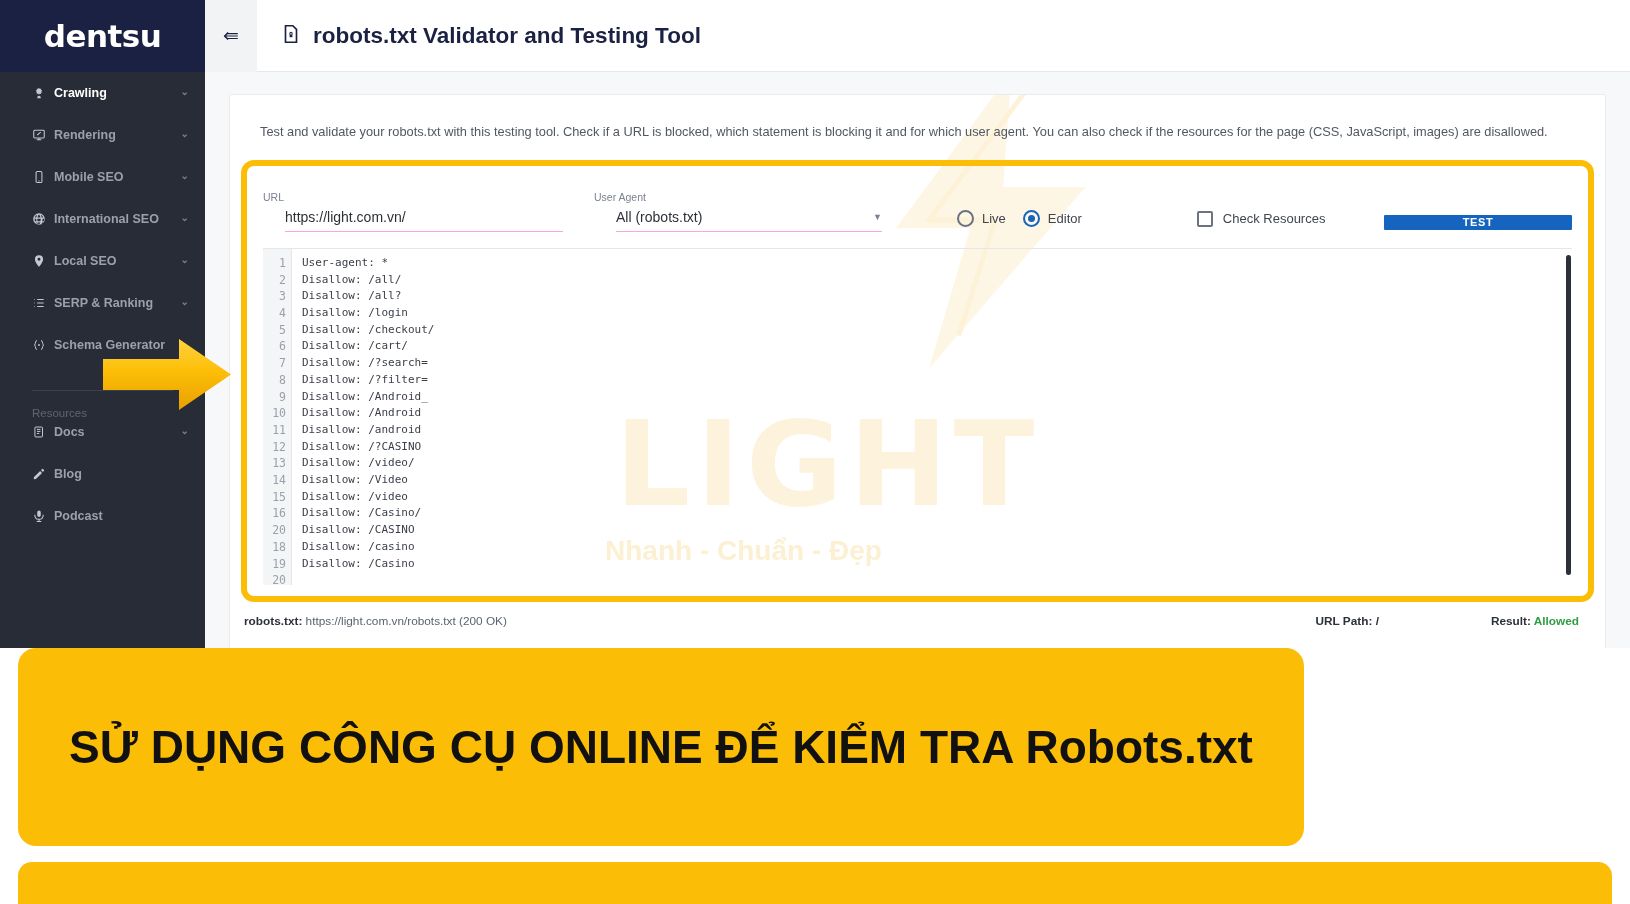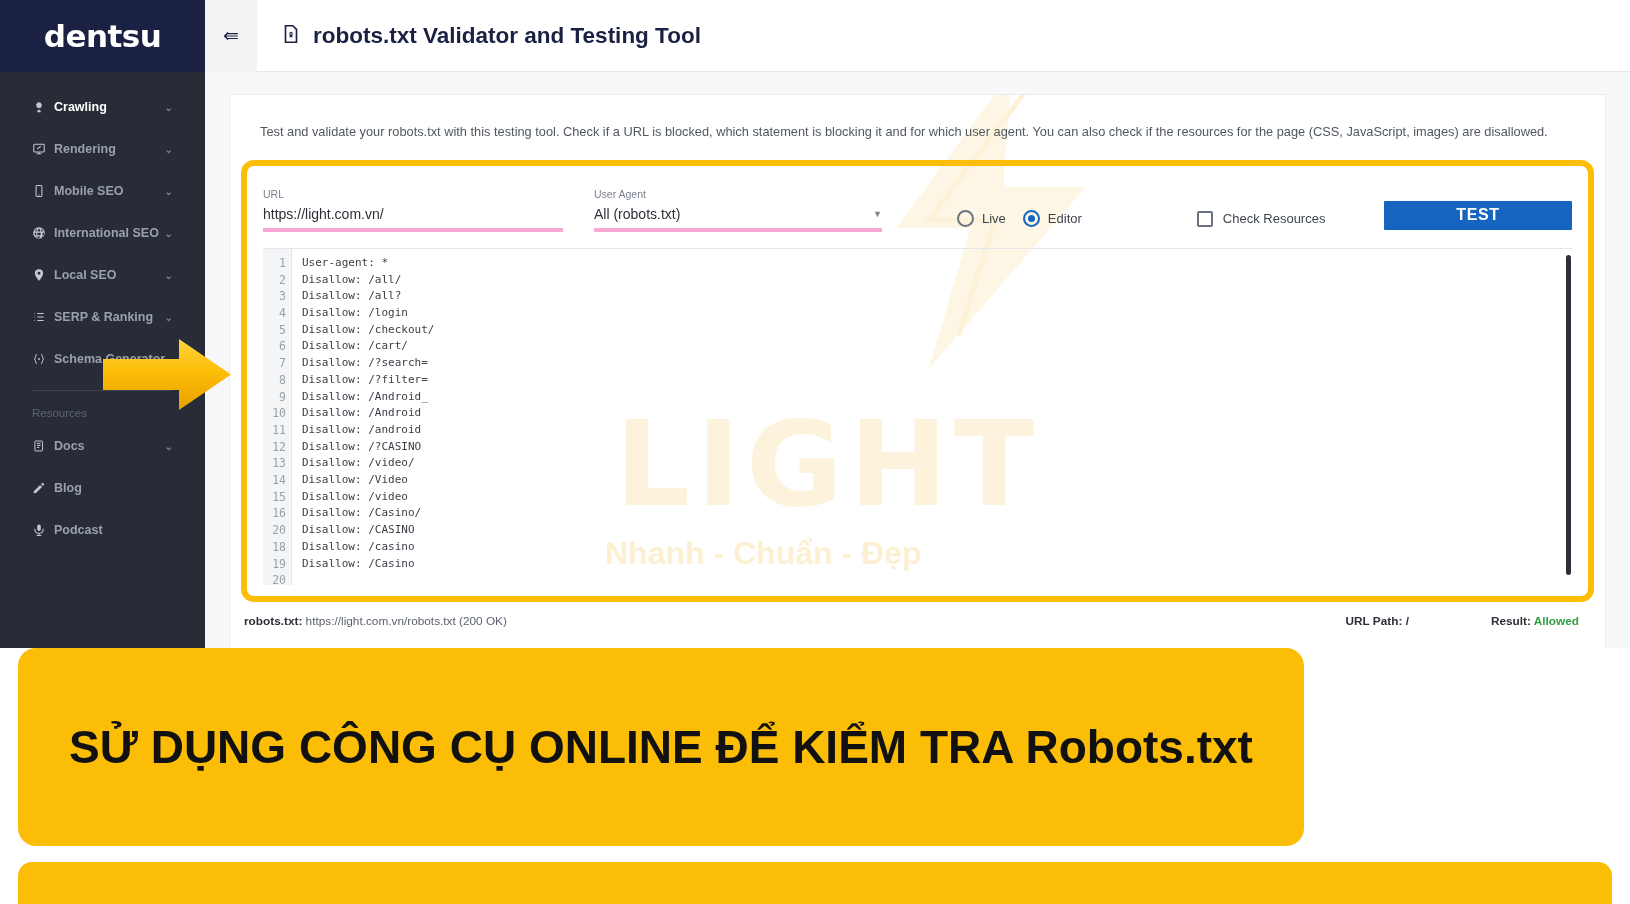--- a/index.html
+++ b/index.html
@@ -20,22 +20,22 @@
     height: 72px; background: #1b2142;
     display: flex; align-items: center; justify-content: center;
   }
   #brand .logo {
     font-family: "DejaVu Sans", sans-serif;
     font-weight: 700; font-size: 31px; color: #ffffff;
     letter-spacing: -0.5px;
   }
   .nav-list { padding-top: 14px; }
   .nav-item {
-    display: flex; align-items: center;
-    height: 42px; padding: 0 32px 0 32px;
+    display: flex; align-items: flex-start;
+    height: 42px; padding: 0 16px 0 32px;
     color: #9aa1ad; font-size: 12.5px; font-weight: 700;
     cursor: pointer;
   }
   .nav-item.active { color: #ffffff; }
   .nav-item .nico {
     width: 22px; flex: 0 0 22px; display: flex; align-items: center;
     justify-content: flex-start; color: #c3c8d1; font-size: 14px;
   }
   .nav-item .nlabel { flex: 1 1 auto; white-space: nowrap; }
   .nav-item .chev { font-size: 10px; color: #7c838f; }
@@ -82,21 +82,21 @@
   }
   #wm-light {
     position: absolute; left: 385px; top: 300px;
     font-family: "DejaVu Sans", sans-serif;
     font-size: 118px; font-weight: 700; color: #fdf3dc;
     letter-spacing: 6px;
   }
   #wm-sub {
     position: absolute; left: 375px; top: 440px;
     font-family: "Liberation Sans", sans-serif;
-    font-size: 32px; font-weight: 700; color: #fdf0d2;
+    font-size: 28px; font-weight: 700; color: #fdf0d2;
   }
   #wm-bolt {
     position: absolute; left: 600px; top: -40px;
     width: 330px; height: 330px; opacity: 0.65;
   }
   #description {
     position: relative; z-index: 2;
     padding: 28px 30px 0 30px;
     font-size: 12.8px; color: #515861; line-height: 1.4;
     white-space: nowrap;
@@ -112,21 +112,21 @@
   }
   #tool-inner { padding: 14px 16px 0 16px; }
 
   #controls { display: flex; align-items: flex-end; height: 52px; }
   .field { position: relative; }
   .field .flabel {
     font-size: 10.5px; color: #7b8290; margin-bottom: 6px; display: block;
   }
   .field .fval {
     font-size: 14px; color: #2c3038; padding-bottom: 6px;
-    border-bottom: 4px solid #f9a8d4; display: block;
+    border-bottom: 1px solid #f9a8d4; display: block; margin-left: 22px;
   }
   #url-field { width: 300px; }
   #ua-field { width: 288px; margin-left: 31px; }
   #ua-field .fval { display: flex; align-items: center; justify-content: space-between; }
   #ua-field .caret { color: #7b8290; font-size: 9px; }
 
   #radio-group { display: flex; align-items: center; gap: 17px; margin-left: 75px; padding-bottom: 5px; }
   .radio { display: flex; align-items: center; gap: 8px; cursor: pointer; }
   .radio .rdot {
     width: 17px; height: 17px; border-radius: 50%;
@@ -140,22 +140,22 @@
   .radio .rlabel { font-size: 13px; color: #3f454e; }
 
   #check-wrap { display: flex; align-items: center; gap: 10px; margin-left: 115px; padding-bottom: 5px; cursor: pointer; }
   #check-wrap .cbox {
     width: 16px; height: 16px; border: 2px solid #6b7280; border-radius: 2px;
   }
   #check-wrap .clabel { font-size: 13px; color: #3f454e; white-space: nowrap; }
 
   #test-btn {
     margin-left: auto; margin-bottom: 2px;
-    width: 188px; height: 29px; background: #1565C0;
-    color: #ffffff; font-size: 16px; font-weight: 700;
+    width: 188px; height: 15px; background: #1565C0;
+    color: #ffffff; font-size: 11px; font-weight: 700;
     letter-spacing: 0.6px;
     display: flex; align-items: center; justify-content: center;
     cursor: pointer; border: none; border-radius: 1px;
   }
 
   
   #editor {
     position: relative; margin-top: 16px; height: 337px;
     background: rgba(255,255,255,0.0);
     border-top: 1px solid #e4e6ea;
@@ -187,21 +187,21 @@
   #statusbar {
     position: relative; z-index: 3;
     display: flex; align-items: center;
     padding: 12px 26px 0 14px;
     font-size: 11.8px;
     justify-content: space-between;
   }
   #sb-left { color: #5b6membership; }
   .sb-strong { font-weight: 700; color: #2c3038; }
   .sb-link { color: #5b6270; }
-  #sb-right { margin-left: auto; display: flex; align-items: center; gap: 82px; }
+  #sb-right { margin-left: auto; display: flex; align-items: center; gap: 112px; }
   .sb-seg { font-weight: 700; color: #2c3038; white-space: nowrap; }
   .sb-allowed { color: #2f9e44; font-weight: 700; }
 
   
   #arrow {
     position: absolute; left: 103px; top: 337px;
     width: 128px; height: 75px; z-index: 9;
   }
 
   

